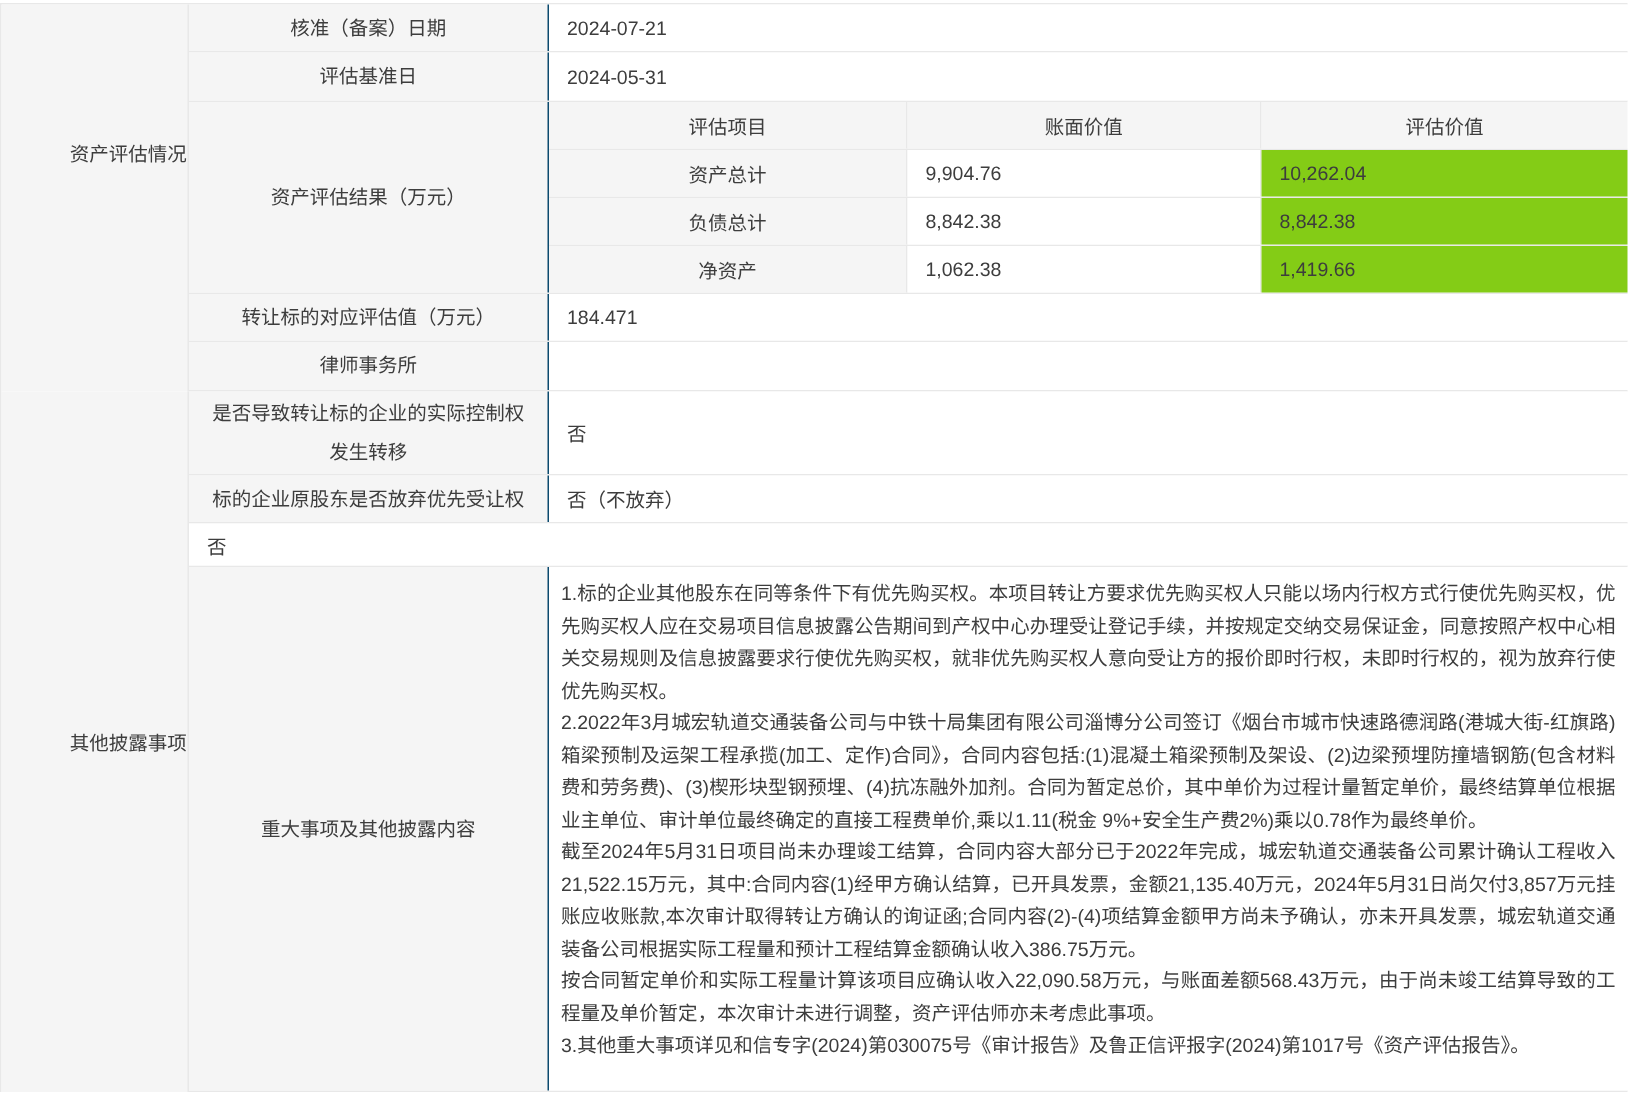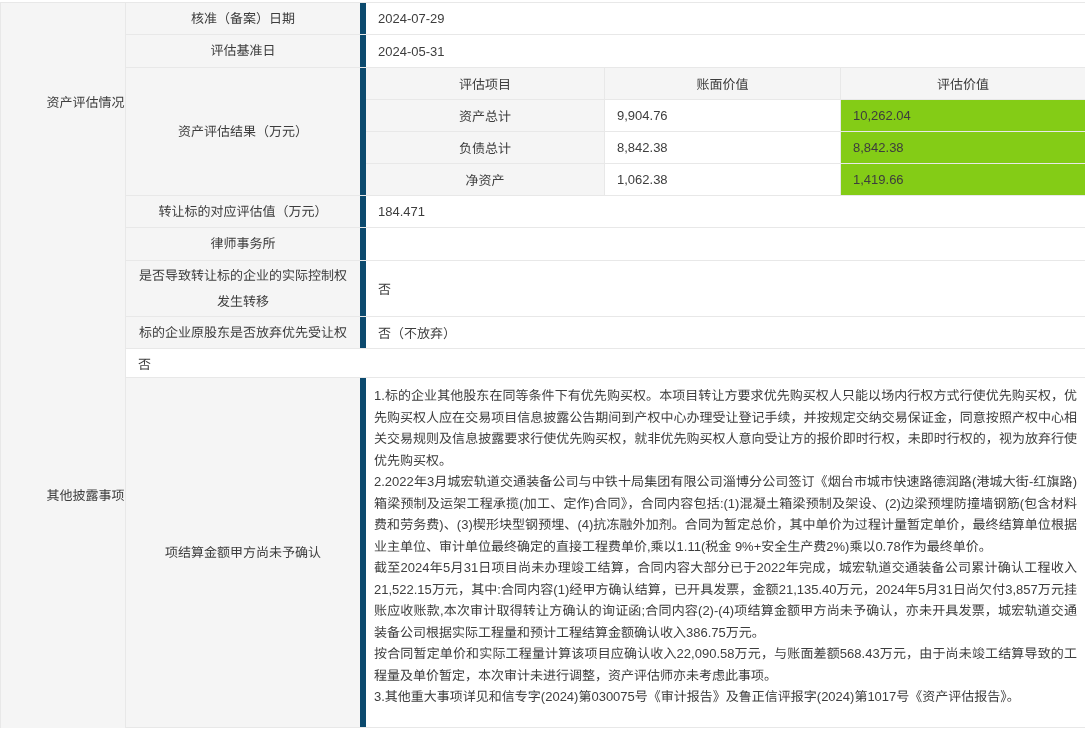--- a/index.html
+++ b/index.html
@@ -21,21 +21,21 @@
     text-align:center;
     padding-left:45px;
   }
   .side-cell.offset-up { padding-bottom:62px; } 
   .sec-rows { flex:1 1 auto; min-width:0; }
   .row { display:flex; border-bottom:1px solid #e8e8e8; }
   .h32 { height:32px; } .h33 { height:33px; } .h56 { height:56px; }
   .h29 { height:29px; } .h128 { height:128px; } .h350 { height:350px; }
   .label-cell {
     width:240px; flex:0 0 240px;
-    background:#f5f5f5; border-right:6px solid #0c4a6e;
+    background:#f5f5f5; border-right:1px solid #0c4a6e;
     display:flex; align-items:center; justify-content:center;
     text-align:center; padding:0 10px; line-height:26px;
   }
   .value-cell {
     flex:1 1 auto; min-width:0; background:#ffffff;
     display:flex; align-items:center;
     padding:0 12px;
   }
   
   .nested { flex:1 1 auto; min-width:0; display:flex; flex-direction:column; }
@@ -64,21 +64,21 @@
 <body>
 
 <div class="tbl">
 
   <div class="section">
     <div class="side-cell offset-up">资产评估情况</div>
     <div class="sec-rows">
 
       <div class="row h32">
         <div class="label-cell">核准（备案）日期</div>
-        <div class="value-cell">2024-07-29</div>
+        <div class="value-cell">2024-07-21</div>
       </div>
 
       <div class="row h33">
         <div class="label-cell">评估基准日</div>
         <div class="value-cell">2024-05-31</div>
       </div>
 
       <div class="row h128">
         <div class="label-cell">资产评估结果（万元）</div>
         <div class="nested">
@@ -130,21 +130,21 @@
       <div class="row h32">
         <div class="label-cell">标的企业原股东是否放弃优先受让权</div>
         <div class="value-cell">否（不放弃）</div>
       </div>
 
       <div class="row h29">
         <div class="value-cell">否</div>
       </div>
 
       <div class="row h350">
-        <div class="label-cell">项结算金额甲方尚未予确认</div>
+        <div class="label-cell">重大事项及其他披露内容</div>
         <div class="text-cell">
           <div class="para">1.标的企业其他股东在同等条件下有优先购买权。本项目转让方要求优先购买权人只能以场内行权方式行使优先购买权，优先购买权人应在交易项目信息披露公告期间到产权中心办理受让登记手续，并按规定交纳交易保证金，同意按照产权中心相关交易规则及信息披露要求行使优先购买权，就非优先购买权人意向受让方的报价即时行权，未即时行权的，视为放弃行使优先购买权。</div>
           <div class="para">2.2022年3月城宏轨道交通装备公司与中铁十局集团有限公司淄博分公司签订《烟台市城市快速路德润路(港城大街-红旗路)箱梁预制及运架工程承揽(加工、定作)合同》，合同内容包括:(1)混凝土箱梁预制及架设、(2)边梁预埋防撞墙钢筋(包含材料费和劳务费)、(3)楔形块型钢预埋、(4)抗冻融外加剂。合同为暂定总价，其中单价为过程计量暂定单价，最终结算单位根据业主单位、审计单位最终确定的直接工程费单价,乘以1.11(税金 9%+安全生产费2%)乘以0.78作为最终单价。</div>
           <div class="para">截至2024年5月31日项目尚未办理竣工结算，合同内容大部分已于2022年完成，城宏轨道交通装备公司累计确认工程收入21,522.15万元，其中:合同内容(1)经甲方确认结算，已开具发票，金额21,135.40万元，2024年5月31日尚欠付3,857万元挂账应收账款,本次审计取得转让方确认的询证函;合同内容(2)-(4)项结算金额甲方尚未予确认，亦未开具发票，城宏轨道交通装备公司根据实际工程量和预计工程结算金额确认收入386.75万元。</div>
           <div class="para">按合同暂定单价和实际工程量计算该项目应确认收入22,090.58万元，与账面差额568.43万元，由于尚未竣工结算导致的工程量及单价暂定，本次审计未进行调整，资产评估师亦未考虑此事项。</div>
           <div class="para">3.其他重大事项详见和信专字(2024)第030075号《审计报告》及鲁正信评报字(2024)第1017号《资产评估报告》。</div>
         </div>
       </div>
 
     </div>

